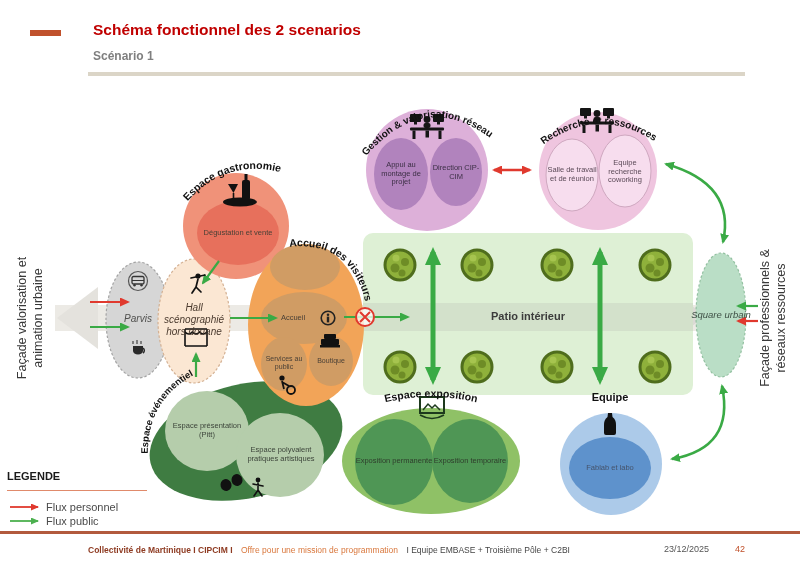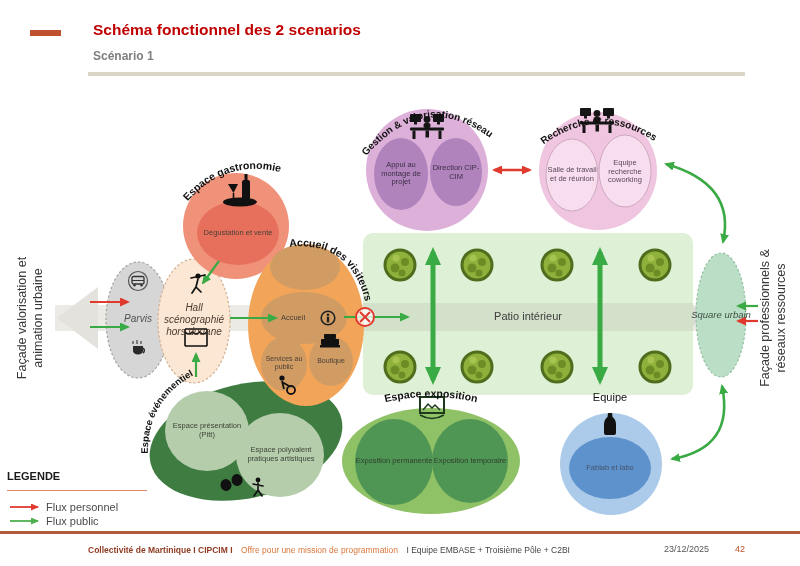--- a/index.html
+++ b/index.html
@@ -7,21 +7,21 @@
         font-family:"Liberation Sans",sans-serif;}
   
   .accent-dash{position:absolute;left:30px;top:30px;width:31px;height:6px;background:#c0512c;}
   .page-title{position:absolute;left:93px;top:21px;font-size:15.5px;font-weight:bold;color:#c00000;margin:0;}
   .page-subtitle{position:absolute;left:93px;top:49px;font-size:12px;color:#7f7f7f;font-weight:bold;}
   .header-rule{position:absolute;left:88px;top:72px;width:657px;height:4px;background:#dbd5c7;}
   
   .lbl{position:absolute;display:flex;align-items:center;justify-content:center;text-align:center;
        line-height:1.18;color:#4a4036;font-size:7.5px;z-index:3;}
   .italic{font-style:italic;}
-  .bold{font-weight:normal;}
+  .bold{font-weight:bold;}
   .facade{position:absolute;display:flex;align-items:center;justify-content:center;text-align:center;
           width:174px;height:36px;transform:rotate(-90deg);font-size:12.5px;color:#383838;line-height:1.3;z-index:3;}
   svg.diagram{position:absolute;left:0;top:0;z-index:1;}
   
   .legend-title{position:absolute;left:7px;top:470px;font-size:11px;font-weight:bold;color:#1a1a1a;z-index:3;}
   .legend-rule{position:absolute;left:7px;top:490px;width:140px;border-top:1.6px solid #e08a6b;z-index:3;}
   .legend-item-label{position:absolute;font-size:11px;color:#4a4a4a;z-index:3;}
   .bottom-rule{position:absolute;left:0;top:531px;width:800px;height:2.5px;background:#b25a3d;}
   
   .footer{position:absolute;left:88px;top:545px;font-size:8.5px;color:#404040;white-space:nowrap;z-index:3;}

